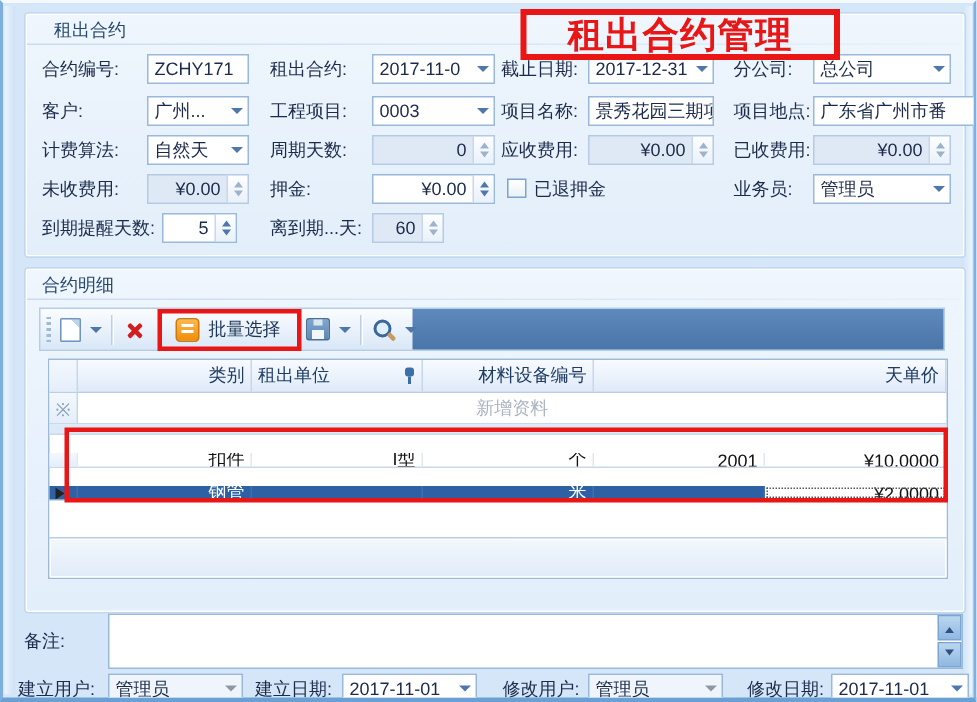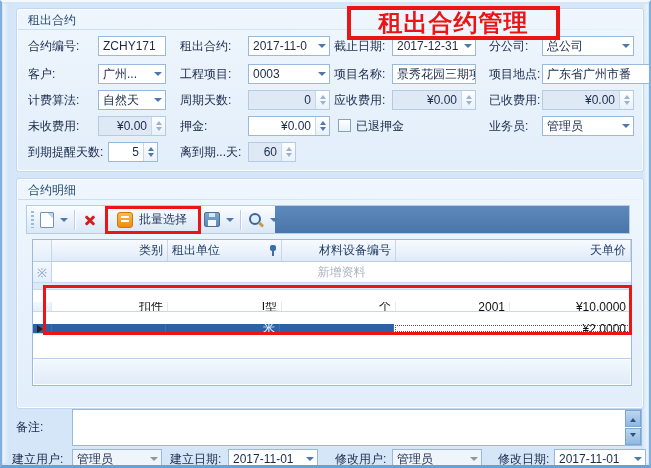--- a/index.html
+++ b/index.html
@@ -107,21 +107,21 @@
   .scrollbtn .tu{border-bottom-color:#2d5280;margin:0;} .scrollbtn .td{border-top-color:#2d5280;margin:0;}
 </style>
 </head>
 <body>
 
 <div id="app">
   <div class="edge l"></div>
   <div class="edge r"></div>
 
   <div class="group" style="left:14px;top:6px;width:626px;height:162px;"></div>
-  <div class="gtitle" style="left:26px;top:10px;font-family:Liberation Mono, monospace;">租出合约</div>
+  <div class="gtitle" style="left:34px;top:10px;font-family:Liberation Mono, monospace;">租出合约</div>
   <div class="gline" style="left:16px;top:27px;width:622px;"></div>
 
   <span class="lbl" style="left:26px;top:34px;">合约编号:</span>
   <div class="fld" style="left:96px;top:34px;width:68px;">
     <span class="val">ZCHY171</span>
   </div>
   <span class="lbl" style="left:178px;top:34px;">租出合约:</span>
   <div class="fld" style="left:246px;top:34px;width:82px;">
     <span class="val">2017-11-0</span>
     <span class="dd">
@@ -306,20 +306,21 @@
       <div class="cell c1">扣件</div>
       <div class="cell c2">I型</div>
       <div class="cell c3">个</div>
       <div class="cell c4">2001</div>
       <div class="cell c5 pr">¥10.0000</div>
     </div>
     <div class="grow drow sel">
       <div class="cell c0 indcell">
           <i class="rowarrow"></i>
         </div>
+      <div class="cell c1">钢管</div>
       <div class="cell c2"></div>
       <div class="cell c3">米</div>
       <div class="cell c4"></div>
       <div class="cell c5 pr editcell">¥2.0000</div>
     </div>
     <div class="gfill"></div>
     <div class="gfoot"></div>
   </div>
 
   <div class="stampbox">

